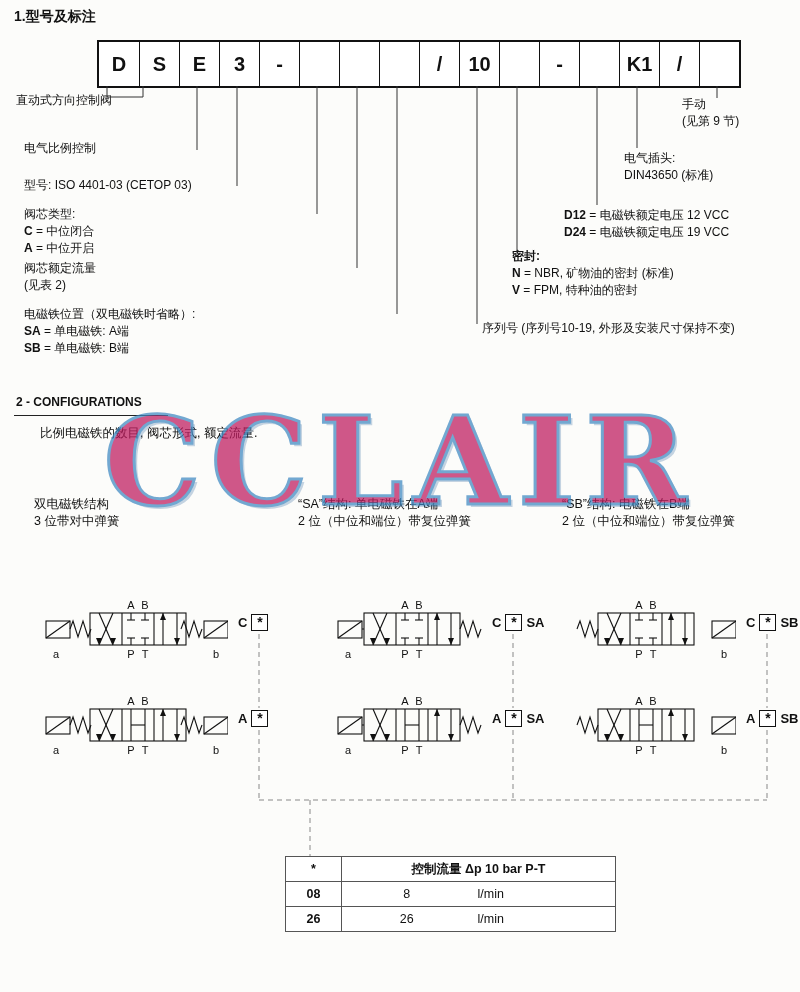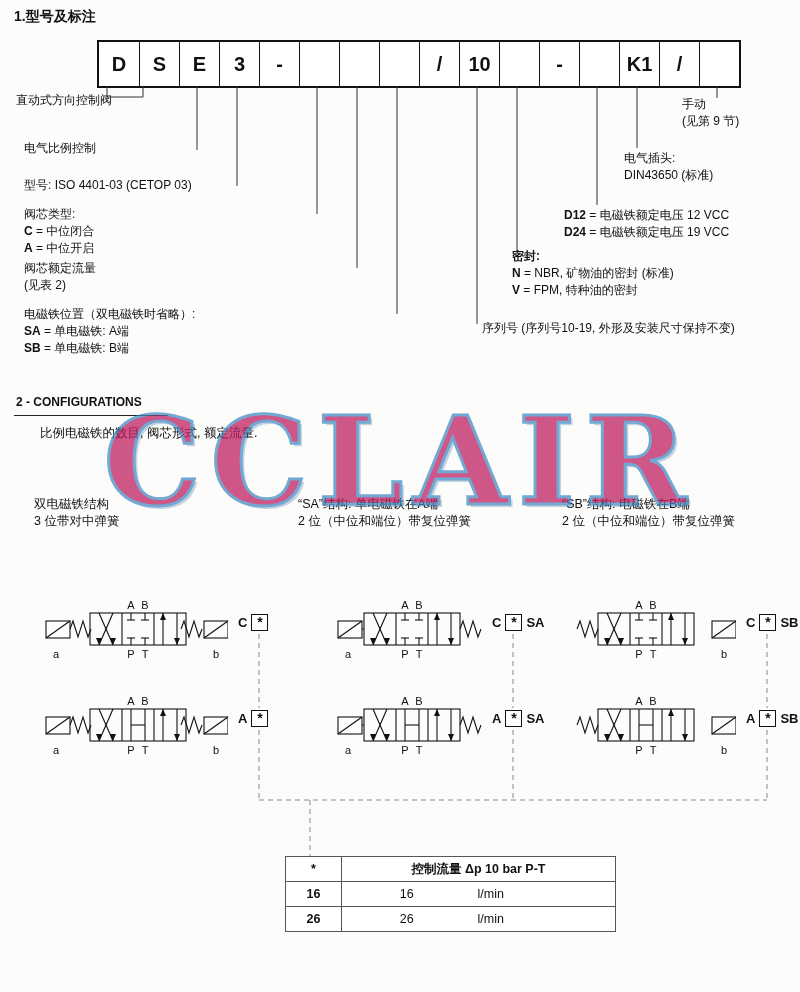--- a/index.html
+++ b/index.html
@@ -419,22 +419,22 @@
 
 <table class="flowtable">
   <thead>
     <tr>
       <th class="star">*</th>
       <th colspan="2">控制流量 Δp 10 bar P-T</th>
     </tr>
   </thead>
   <tbody>
     <tr>
-      <td class="code">16</td>
-      <td class="val">16</td>
+      <td class="code">08</td>
+      <td class="val">8</td>
       <td class="unit">l/min</td>
     </tr>
     <tr>
       <td class="code">26</td>
       <td class="val">26</td>
       <td class="unit">l/min</td>
     </tr>
   </tbody>
 </table>
 

